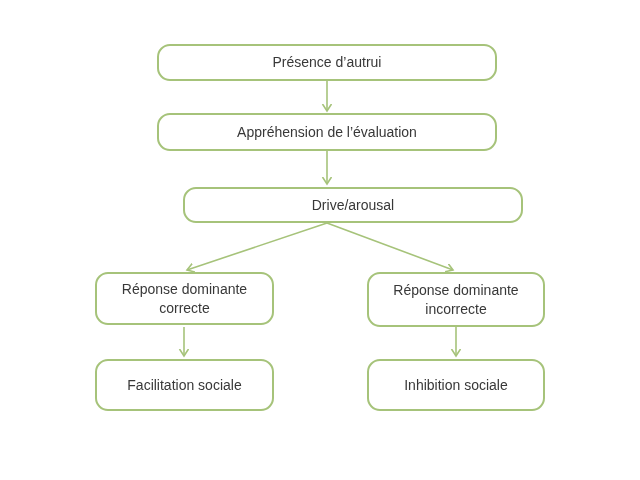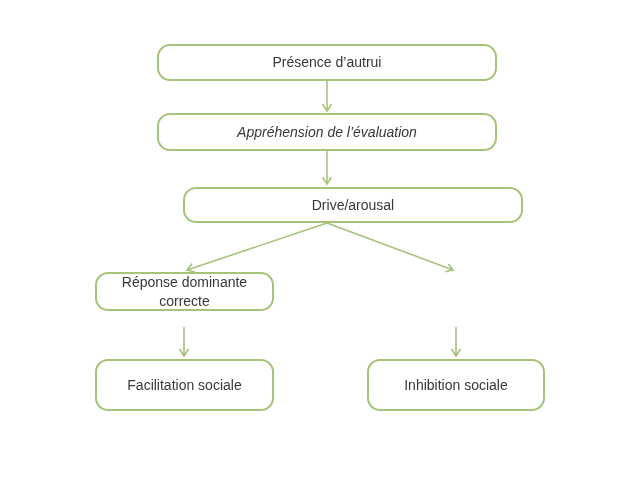--- a/index.html
+++ b/index.html
@@ -41,23 +41,23 @@
     display:flex;
     align-items:center;
     justify-content:center;
     text-align:center;
     color:var(--text-color);
     font-size:14px;
     line-height:19px;
     padding:2px 8px;
   }
   .node-presence    {left:157px; top:44px;  width:340px; height:37px;}
-  .node-apprehension{left:157px; top:113px; width:340px; height:38px;font-style:italic;}
+  .node-apprehension{left:157px; top:113px; width:340px; height:38px;}
   .node-drive       {left:167px; top:187px; width:340px; height:36px;margin-left:16px;}
-  .node-resp-correct  {left:95px;  top:272px; width:179px; height:39px;}
+  .node-resp-correct  {left:95px;  top:272px; width:179px; height:53px;}
   .node-resp-incorrect{left:367px; top:272px; width:178px; height:55px;}
   .node-facilitation  {left:95px;  top:359px; width:179px; height:52px;}
   .node-inhibition    {left:367px; top:359px; width:178px; height:52px;text-align:center;}
 </style>
 </head>
 <body>
 
 <div class="canvas">
 
   <svg class="arrows" viewBox="0 0 640 480" xmlns="http://www.w3.org/2000/svg">
@@ -83,20 +83,23 @@
   </div>
 
   <div class="node node-drive">
     <span>Drive/arousal</span>
   </div>
 
   <div class="node node-resp-correct">
     <span>Réponse dominante correcte</span>
   </div>
 
+  <div class="node node-resp-incorrect">
+    <span>Réponse dominante incorrecte</span>
+  </div>
 
   <div class="node node-facilitation">
     <span>Facilitation sociale</span>
   </div>
 
   <div class="node node-inhibition">
     <span>Inhibition sociale</span>
   </div>
 
 </div>

